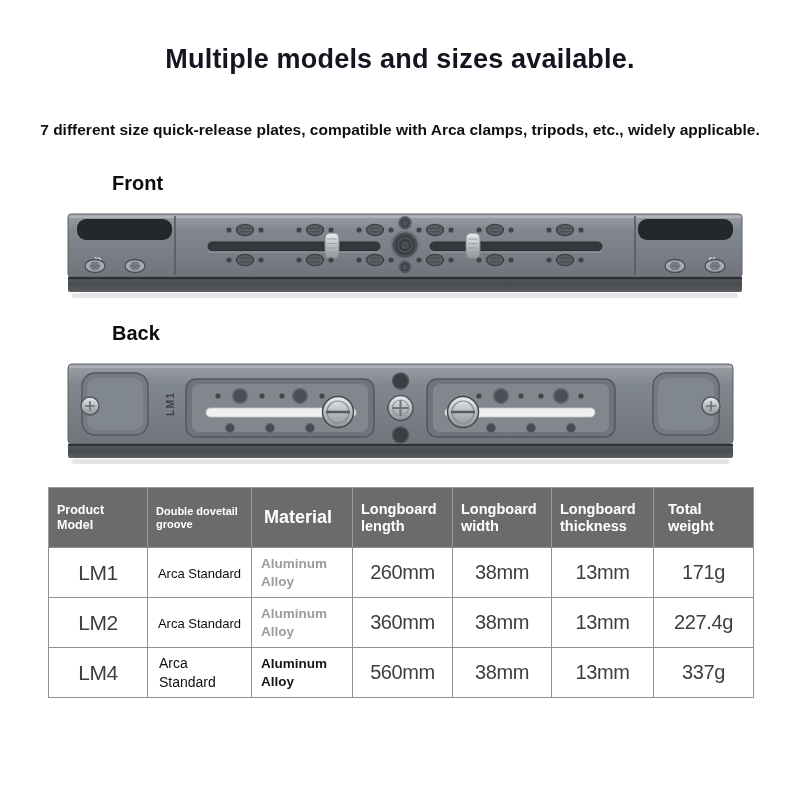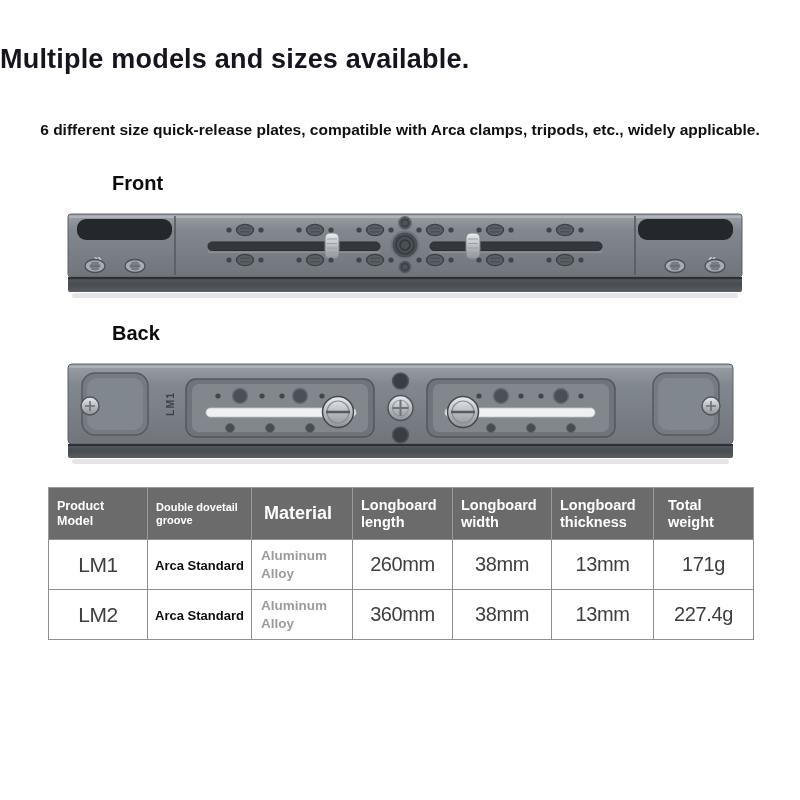--- a/index.html
+++ b/index.html
@@ -1,64 +1,64 @@
 <!DOCTYPE html>
 <html><head>
 <meta charset="utf-8">
 <style>
   html,body{margin:0;padding:0;background:#ffffff;}
   .canvas{position:relative;width:800px;height:800px;background:#ffffff;overflow:hidden;
           font-family:"Liberation Sans",sans-serif;}
 
-  .page-title{position:absolute;top:44px;left:0;width:800px;
+  .page-title{position:absolute;top:44px;left:0;width:800px;text-align:center;
     font-size:27px;font-weight:700;color:#17131f;letter-spacing:0.2px;}
   .page-subtitle{position:absolute;top:121px;left:0;width:800px;text-align:center;
     font-size:15.5px;font-weight:700;color:#101014;}
 
   .img-label{position:absolute;left:112px;font-size:20px;font-weight:700;color:#0c0c0e;}
   .label-front{top:172px;}
   .label-back{top:322px;}
 
   .plate{position:absolute;left:60px;}
   .plate-front{top:206px;}
   .plate-back{top:356px;}
 
   .spec-table{position:absolute;left:48px;top:487px;}
   table{border-collapse:collapse;table-layout:fixed;width:705px;}
   th,td{border:1px solid #8f8f8f;overflow:hidden;}
-  thead tr{height:52px;border-radius:12px;}
+  thead tr{height:60px;border-radius:12px;}
   tbody tr{height:50px;}
   thead th{background:#6b6b6b;color:#ffffff;font-weight:700;text-align:left;
     padding:2px 4px 2px 8px;border-color:#9a9a9a;border-bottom-color:#8f8f8f;line-height:1.15;}
   th.h0{font-size:12.5px;}
   th.h1{font-size:11px;}
   th.h2{font-size:18px;padding-left:12px;margin-top:16px;}
   th.h3,th.h4,th.h5{font-size:14.5px;}
   th.h6{font-size:14.5px;padding-left:14px;}
   td{text-align:center;vertical-align:middle;background:#ffffff;}
   td.c-model{font-size:21px;color:#3e3e3e;letter-spacing:-0.5px;}
   td.c-val{font-size:20px;color:#3e3e3e;letter-spacing:-0.4px;}
-  .groove-text{font-weight:700;color:#0d0d0d;}
+  .groove-text{font-weight:400;color:#0d0d0d;}
   .style-a td.c-groove{text-align:center;}
   .style-a .groove-text{white-space:nowrap;font-size:13px;}
   .style-b td.c-groove{text-align:left;}
   .style-b .groove-text{display:inline-block;width:70px;text-align:left;
     margin-left:10px;font-size:14px;line-height:1.3;}
   td.c-mat{text-align:left;padding-left:9px;padding-right:4px;font-weight:700;
     font-size:13.5px;line-height:1.3;}
   .style-a td.c-mat{color:#9c9c9c;}
   .style-b td.c-mat{color:#161616;}
 </style>
 </head>
 <body>
 
 <div class="canvas">
 
   <div class="page-title">Multiple models and sizes available.</div>
-  <div class="page-subtitle">6 different size quick-release plates, compatible with Arca clamps, tripods, etc., widely applicable.</div>
+  <div class="page-subtitle">7 different size quick-release plates, compatible with Arca clamps, tripods, etc., widely applicable.</div>
 
   <div class="img-label label-front">Front</div>
 
   <svg class="plate plate-front" width="690" height="95" viewBox="0 0 690 95" xmlns="http://www.w3.org/2000/svg">
     <defs>
       <linearGradient id="g-body" x1="0" y1="0" x2="0" y2="1">
         <stop offset="0" stop-color="#9aa0a6"></stop>
           <stop offset="0.25" stop-color="#82888f"></stop>
           <stop offset="1" stop-color="#70757c"></stop>
       </linearGradient>
@@ -239,17 +239,26 @@
         </tr>
         <tr class="style-a">
           <td class="c-model">LM2</td>
           <td class="c-groove"><span class="groove-text">Arca Standard</span></td>
           <td class="c-mat">Aluminum Alloy</td>
           <td class="c-val">360mm</td>
           <td class="c-val">38mm</td>
           <td class="c-val">13mm</td>
           <td class="c-val">227.4g</td>
         </tr>
+        <tr class="style-b">
+          <td class="c-model">LM4</td>
+          <td class="c-groove"><span class="groove-text">Arca Standard</span></td>
+          <td class="c-mat">Aluminum Alloy</td>
+          <td class="c-val">560mm</td>
+          <td class="c-val">38mm</td>
+          <td class="c-val">13mm</td>
+          <td class="c-val">337g</td>
+        </tr>
       </tbody>
     </table>
   </div>
 
 </div>
 
 </body></html>

